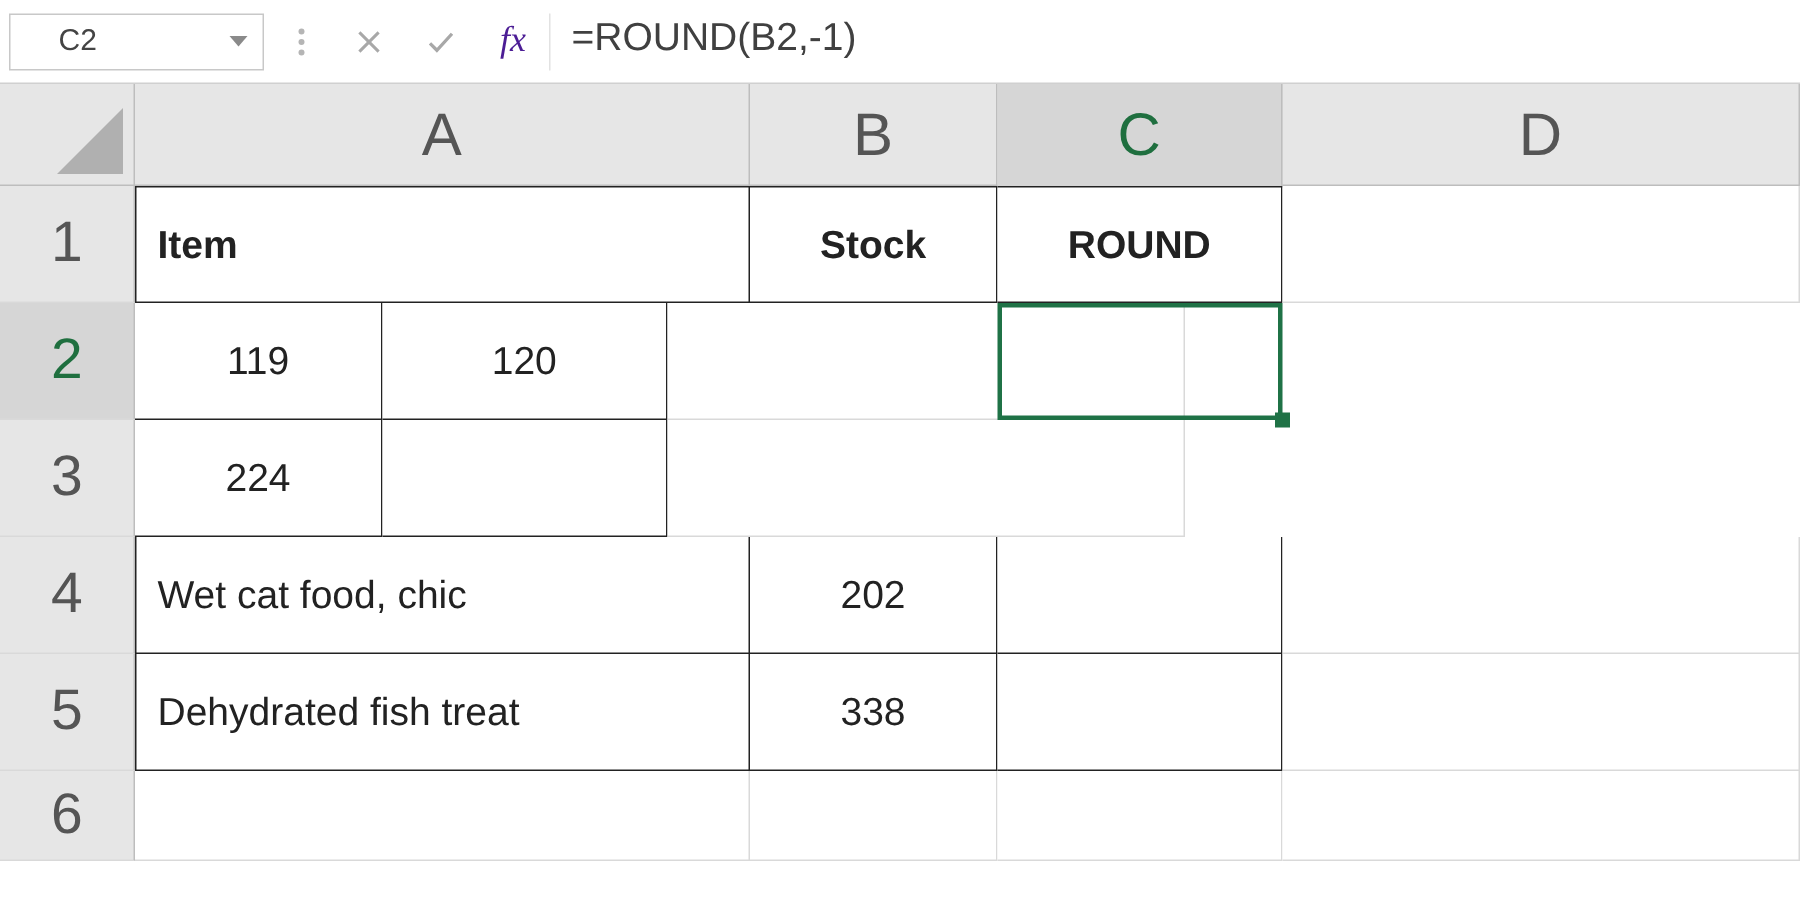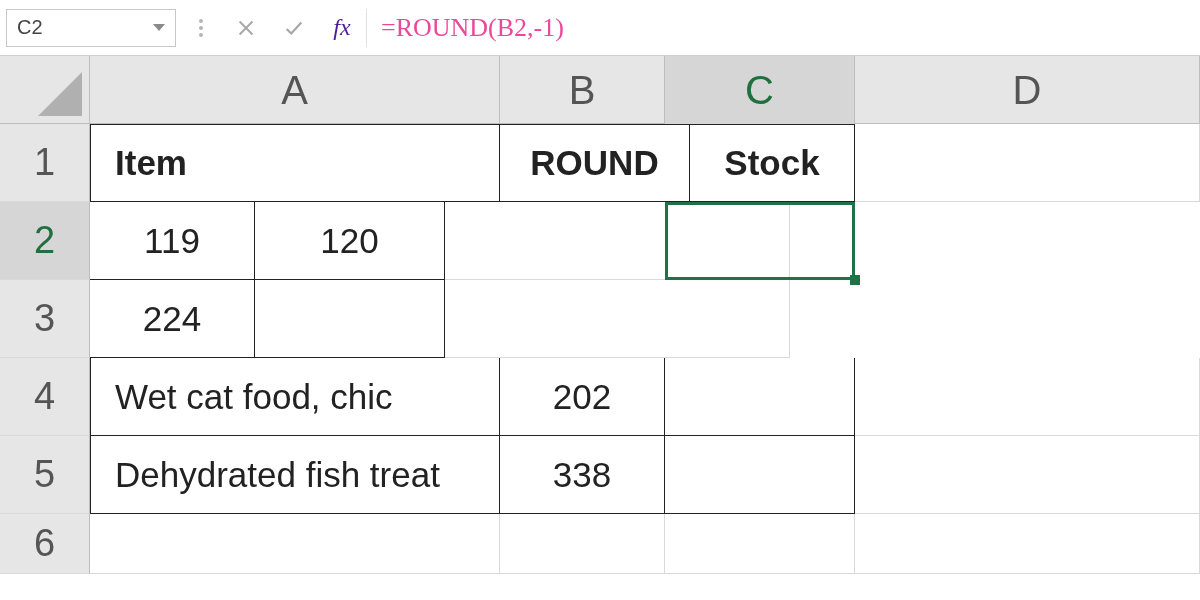--- a/index.html
+++ b/index.html
@@ -23,21 +23,21 @@
     font-size: 22px;
   }
   .name-box {
     width: 170px; height: 38px;
     border: 1px solid #c8c8c8;
     display: flex; align-items: center;
     padding: 0 10px;
     background: #ffffff;
     position: relative;
   }
-  .name-box .label { flex: 1; color: #444; font-size: 20px; }
+  .name-box .label { flex: 1; color: #444; font-size: 20px; margin-left: 22px; }
   .name-box .dd {
     width: 0; height: 0;
     border-left: 6px solid transparent;
     border-right: 6px solid transparent;
     border-top: 7px solid #8a8a8a;
   }
   .grip {
     width: 22px; height: 38px;
     display: flex; flex-direction: column;
     justify-content: center; align-items: center;
@@ -49,26 +49,25 @@
   .fx-btn {
     width: 48px; height: 38px;
     display:flex; align-items:center; justify-content:center;
     color:#8a8a8a; font-size: 24px;
   }
   .fx-cancel svg, .fx-enter svg { width:22px; height:22px; }
   .fx-label { font-style: italic; font-family: "Times New Roman", serif; color:#4c1d95; font-size: 24px; margin: 0 8px; }
 
   .formula-input {
     flex:1; height:38px;
-    display:flex; align-items:center;
+    display:flex; 
     padding-left: 14px;
     font-size: 26px;
-    color:#ec4899;
+    color:#404040;
     border-left: 1px solid #e2e2e2;
-    font-family: Liberation Serif, serif;
   }
 
   
   .sheet {
     position: relative;
     font-size: 34px;
   }
 
   .corner {
     position:absolute; left:0; top:0;
@@ -112,25 +111,25 @@
   }
   .row-h.active { background:#d6d6d6; color:#1f6f3f; font-weight:500; }
 
   .cells {
     position:absolute; left:90px; top:68px; right:0;
   }
   .row { display:flex; }
   .cell {
     border-right:1px solid #d9d9d9;
     border-bottom:1px solid #d9d9d9;
-    padding: 0 24px;
+    padding: 0 14px;
     display:flex; align-items:center;
     overflow:hidden; white-space:nowrap;
     background:#ffffff;
-    font-size:35px;
+    font-size:26px;
   }
   .cell.databorder {
     border-right:1px solid #222;
     border-bottom:1px solid #222;
   }
   .cell.header { font-weight:700; }
   .cell.num { justify-content:center; }
   .cell.empty { background:#ffffff; }
 
   
@@ -211,22 +210,22 @@
     <div class="row-h r">3</div>
     <div class="row-h r">4</div>
     <div class="row-h r">5</div>
     <div class="row-h r6">6</div>
   </div>
 
   <div class="cells">
 
     <div class="row">
       <div class="cell cA r header databorder tabletop tblleft">Item</div>
+      <div class="cell cB r header databorder tabletop num">Stock</div>
       <div class="cell cC r header databorder tabletop num">ROUND</div>
-      <div class="cell cB r header databorder tabletop num">Stock</div>
       <div class="cell cD r empty"></div>
     </div>
 
     <div class="row">
       <div class="cell cB r databorder num">119</div>
       <div class="cell cC r databorder num">120</div>
       <div class="cell cD r empty"></div>
     </div>
 
     <div class="row">

